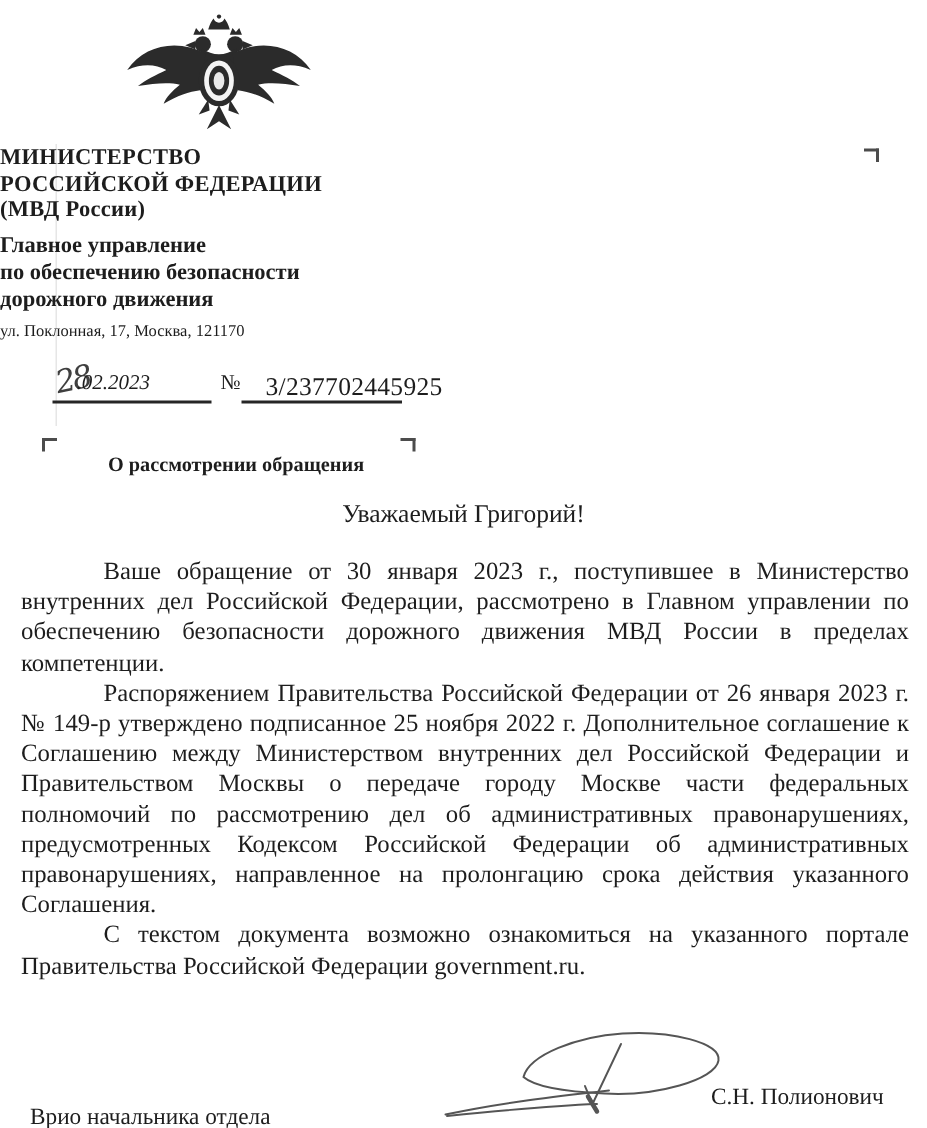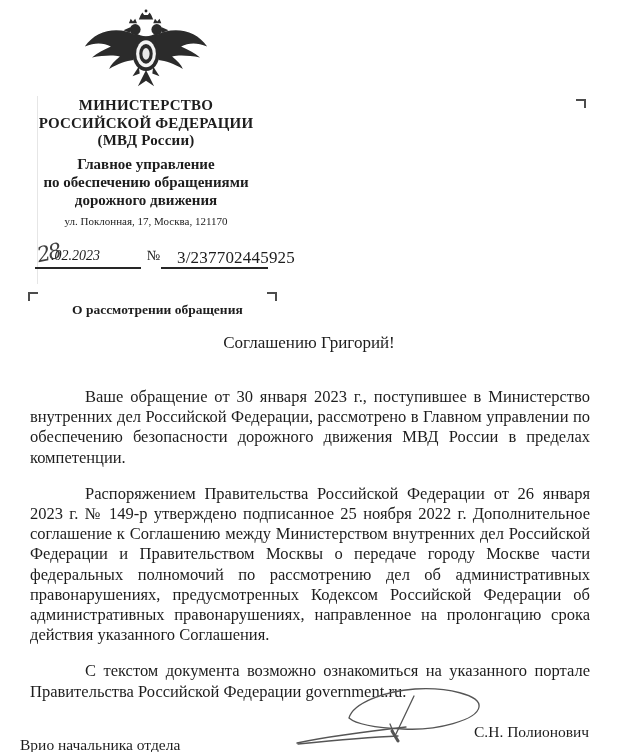--- a/index.html
+++ b/index.html
@@ -19,21 +19,20 @@
     left: 37px; top: 96px; width: 1px; height: 188px;
     background: #e6e6e6;
   }
 
   
   .emblem { left: 82px; top: 7px; width: 128px; height: 90px; }
 
   
   .letterhead {
     left: 0px; top: 97px; width: 292px;
-    text-align: center;
   }
   .lh-ministry {
     font-weight: bold; font-size: 15px; line-height: 17.5px;
     letter-spacing: 0.2px;
   }
   .lh-dept {
     margin-top: 5px;
     font-weight: bold; font-size: 15px; line-height: 18px;
   }
   .lh-address {
@@ -75,21 +74,21 @@
     left: 0; top: 333px; width: 618px;
     text-align: center; font-size: 17px;
   }
 
   
   .body-text {
     left: 14px; top: 371px; width: 592px;
     font-size: 16.5px; line-height: 20.2px;
     text-align: justify;
   }
-  .body-text p { margin: 16px; text-indent: 55px; }
+  .body-text p { margin: 0; text-indent: 55px; }
 
   
   .signoff-position {
     left: 20px; top: 702px;
     font-size: 15.5px; line-height: 22px; margin-top: 32px;
   }
   .signature-svg { left: 285px; top: 672px; width: 205px; height: 80px; }
   .signatory-name { left: 474px; top: 723px; font-size: 15.5px; }
 </style>
 </head>
@@ -136,38 +135,38 @@
   <div class="abs cm cm-tr cm-addr"></div>
   <div class="abs cm cm-tl cm-subj-l"></div>
   <div class="abs cm cm-tr cm-subj-r"></div>
 
   <div class="abs letterhead">
     <div class="lh-ministry">МИНИСТЕРСТВО</div>
     <div class="lh-ministry">РОССИЙСКОЙ ФЕДЕРАЦИИ</div>
     <div class="lh-ministry">(МВД России)</div>
     <div class="lh-dept">
       <div>Главное управление</div>
-      <div>по обеспечению обращениями</div>
+      <div>по обеспечению безопасности</div>
       <div>дорожного движения</div>
     </div>
     <div class="lh-address">ул. Поклонная, 17, Москва, 121170</div>
   </div>
 
   <div class="abs ref-row">
     <span class="hand-day">28</span>
     <span class="date-suffix">.02.2023</span>
     <span class="date-underline"></span>
     <span class="num-label">№</span>
     <span class="num-value">3/237702445925</span>
     <span class="num-underline"></span>
   </div>
 
   <div class="abs subject">О рассмотрении обращения</div>
 
-  <div class="abs salutation">Соглашению Григорий!</div>
+  <div class="abs salutation">Уважаемый Григорий!</div>
 
   <div class="abs body-text">
     <p>Ваше обращение от 30 января 2023 г., поступившее в Министерство внутренних дел Российской Федерации, рассмотрено в Главном управлении по обеспечению безопасности дорожного движения МВД России в пределах компетенции.</p>
     <p>Распоряжением Правительства Российской Федерации от 26 января 2023 г. № 149-р утверждено подписанное 25 ноября 2022 г. Дополнительное соглашение к Соглашению между Министерством внутренних дел Российской Федерации и Правительством Москвы о передаче городу Москве части федеральных полномочий по рассмотрению дел об административных правонарушениях, предусмотренных Кодексом Российской Федерации об административных правонарушениях, направленное на пролонгацию срока действия указанного Соглашения.</p>
     <p>С текстом документа возможно ознакомиться на указанного портале Правительства Российской Федерации government.ru.</p>
   </div>
 
   <div class="abs signoff-position">
     <div>Врио начальника отдела</div>
     <div>по работе с обращениями граждан</div>

